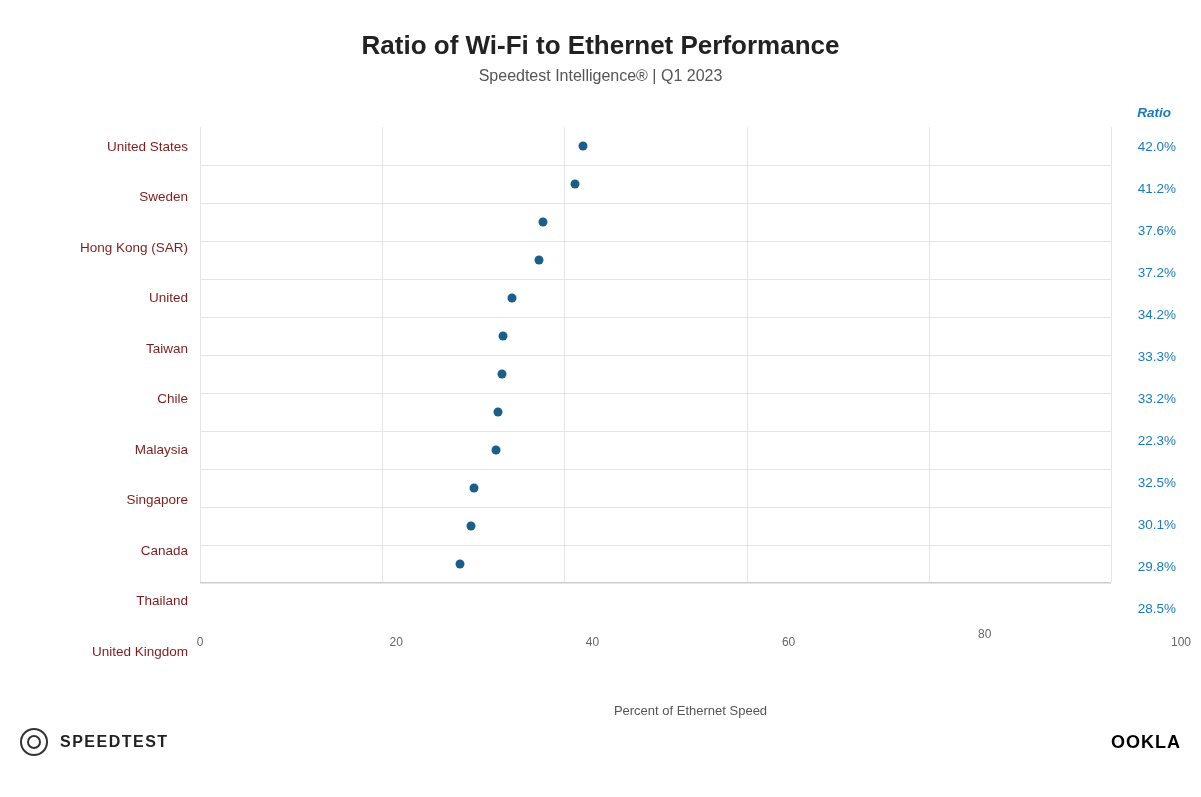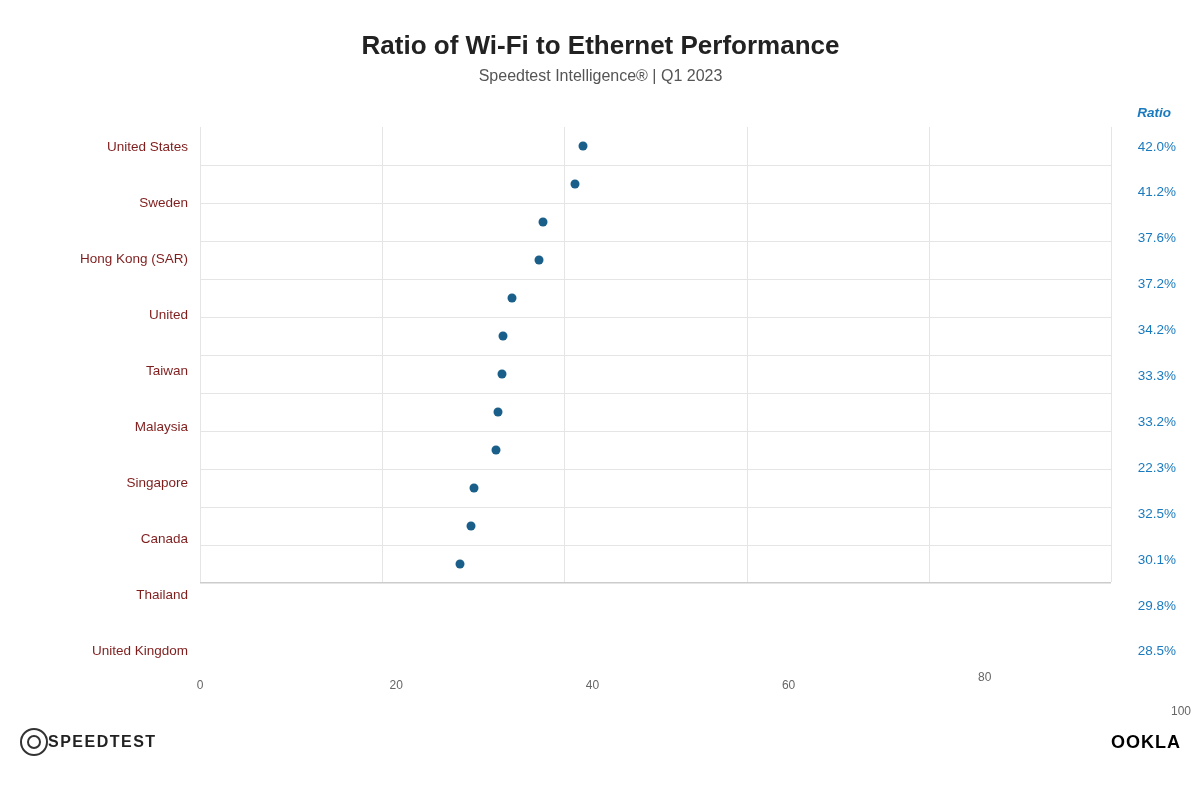--- a/index.html
+++ b/index.html
@@ -136,21 +136,21 @@
     .footer {
       display: flex;
       justify-content: space-between;
       align-items: center;
       padding-top: 10px;
       padding-bottom: 5px;
     }
     .speedtest-logo {
       display: flex;
       align-items: center;
-      gap: 0;
+      gap: 12px;
       justify-content: center;
     }
     .speedtest-circle {
       width: 28px;
       height: 28px;
       border: 2.5px solid #333;
       border-radius: 50%;
       position: relative;
       display: flex;
       align-items: center;
@@ -187,20 +187,21 @@
   <div class="chart-title">Ratio of Wi-Fi to Ethernet Performance</div>
   <div class="chart-subtitle">Speedtest Intelligence® | Q1 2023</div>
 
   <div class="chart-body">
     <div class="y-labels" id="y-labels">
         <div class="y-label">United States</div>
         <div class="y-label">Sweden</div>
         <div class="y-label">Hong Kong (SAR)</div>
         <div class="y-label">United</div>
         <div class="y-label">Taiwan</div>
+        <div class="y-label">Chile</div>
         <div class="y-label">Malaysia</div>
         <div class="y-label">Singapore</div>
         <div class="y-label">Canada</div>
         <div class="y-label">Thailand</div>
         <div class="y-label">United Kingdom</div>
       </div>
     <div class="plot-area-wrapper">
       <div class="ratio-header">Ratio</div>
       <div class="plot-and-ratios">
         <div class="plot-area" id="plot-area" style="height: 456px;">
@@ -250,22 +251,23 @@
             <div class="ratio-value">29.8%</div>
             <div class="ratio-value">28.5%</div>
           </div>
       </div>
       <div style="position:relative; height:48px; margin-left:0px;" id="x-axis-container">
       <span class="x-tick" style="left: 0%; top: 8px;">0</span>
           <span class="x-tick" style="left: 20%; top: 8px;">20</span>
           <span class="x-tick" style="left: 40%; top: 8px;">40</span>
           <span class="x-tick" style="left: 60%; top: 8px;">60</span>
           <span class="x-tick" style="left: 80%; top: 0;">80</span>
-          <span class="x-tick" style="left: 100%; top: 8px; margin-top: 26px;">100</span>
+          <span class="x-tick" style="left: 100%; top: 8px;">100</span>
         </div>
+      <div class="x-label">Percent of Ethernet Speed</div>
     </div>
   </div>
 
   <div class="footer">
     <div class="speedtest-logo">
       <div class="speedtest-circle"></div>
       <span class="speedtest-text">SPEEDTEST</span>
     </div>
     <div class="ookla-text">OOKLA</div>
   </div>

